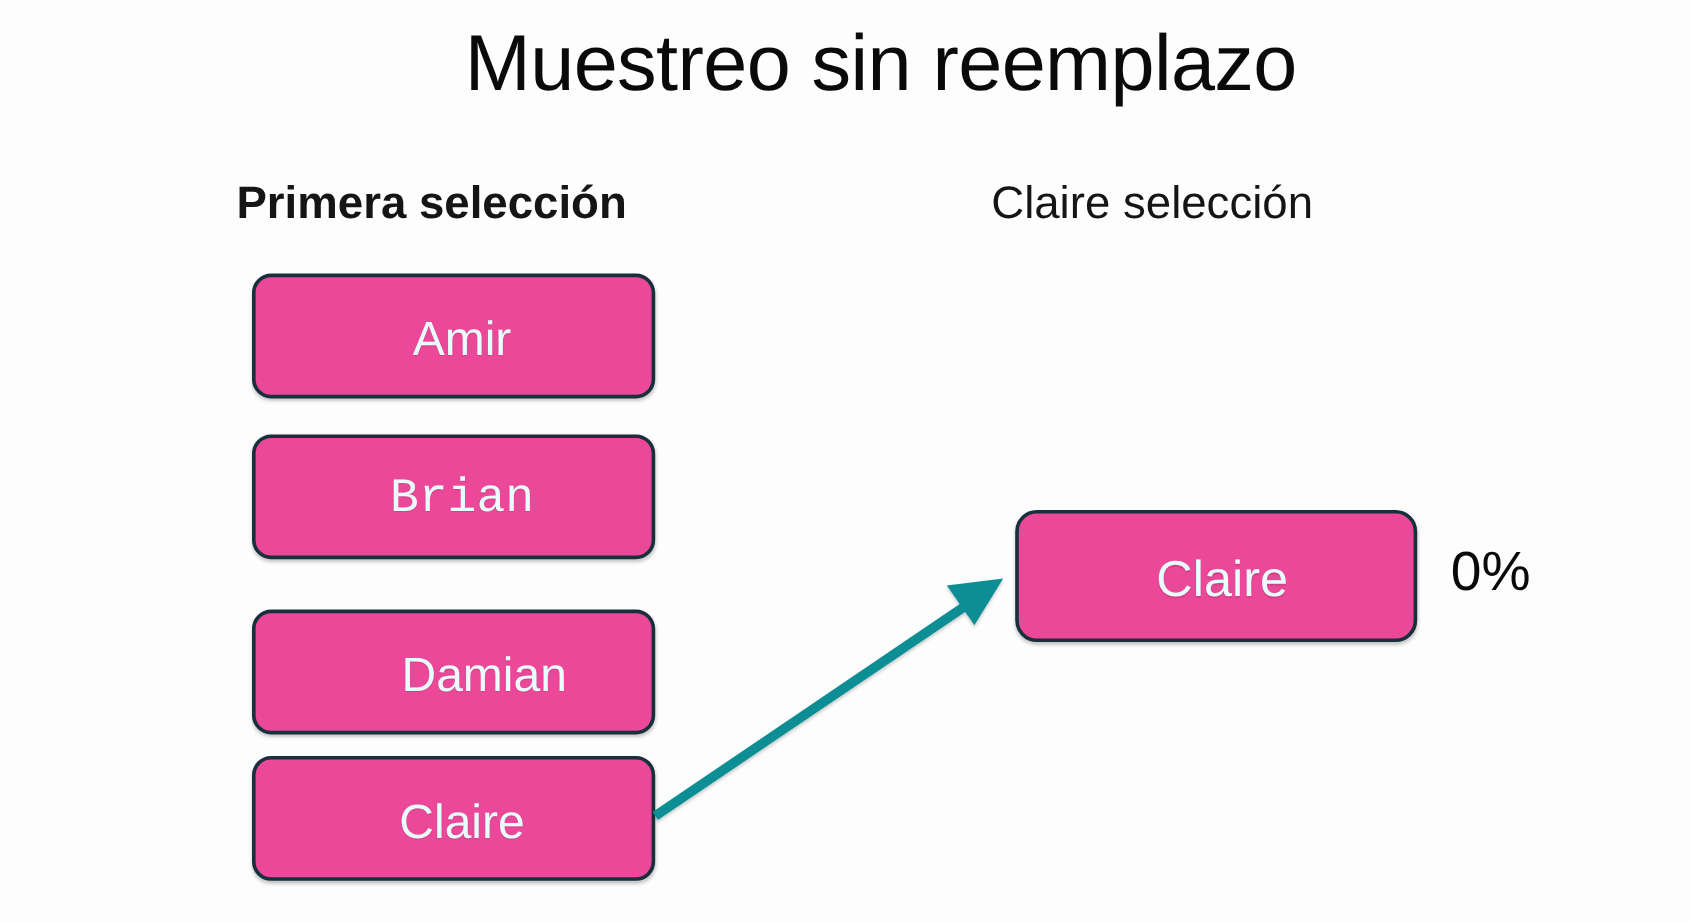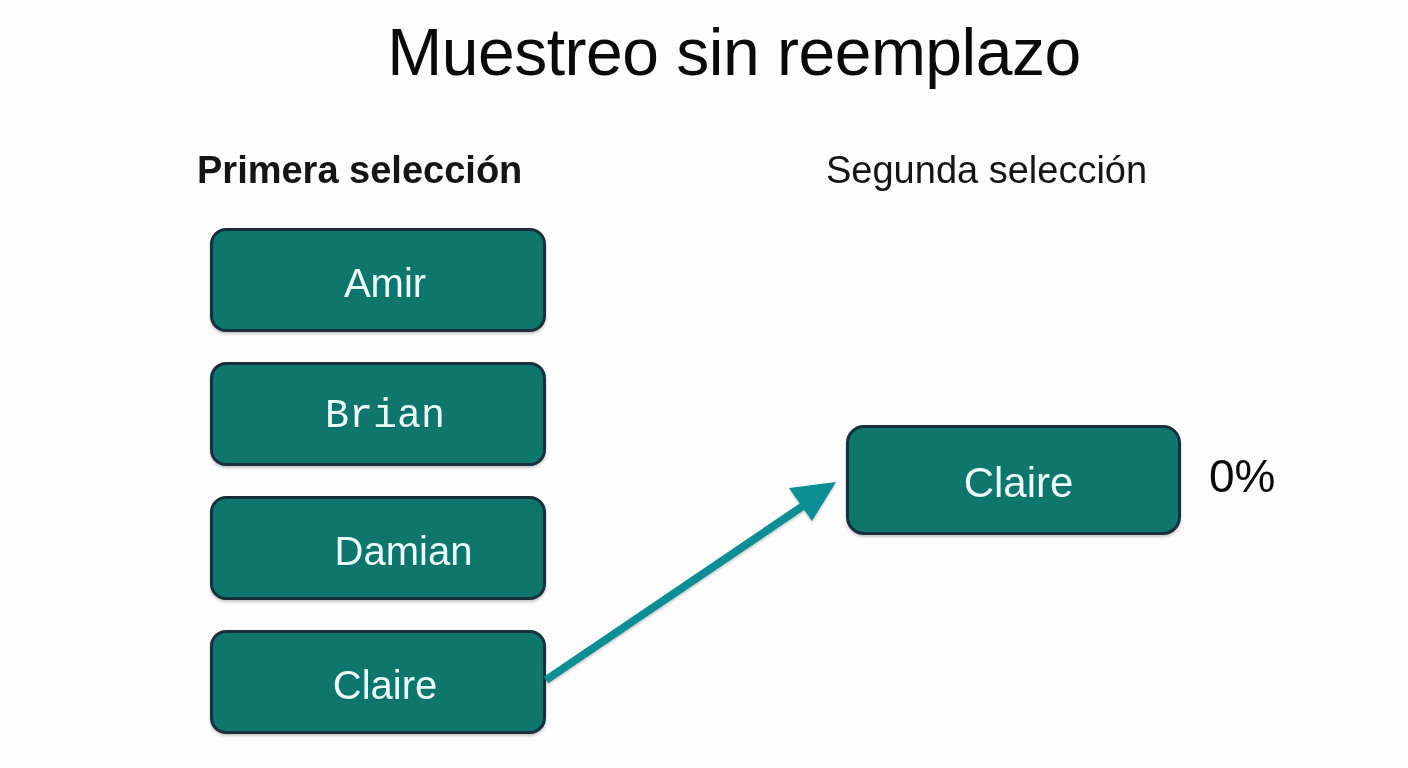--- a/index.html
+++ b/index.html
@@ -49,21 +49,21 @@
     line-height: 1.1;
     white-space: nowrap;
   }
   .col-header.first  { left: 197px; top: 150px; font-weight: bold; }
   .col-header.second { left: 826px; top: 150px; }
 
   
   .name-box {
     position: absolute;
     box-sizing: border-box;
-    background: #0f766e;
+    background: #ec4899;
     border: 3px solid #17303c;
     border-radius: 16px;
     box-shadow: 0 2px 3px rgba(0,0,0,0.22);
     display: flex;
     align-items: center;
     justify-content: center;
   }
   .name-box .name-label {
     color: #e9fdfd;
     font-size: 40px;
@@ -73,21 +73,21 @@
     top: 3px;
     left: 7px;
     white-space: nowrap;
     text-shadow: 0 1px 1px rgba(0,0,0,0.12);
   }
 
   
   .col1 { left: 210px; width: 336px; height: 104px; }
   .r0 { top: 228px; }
   .r1 { top: 362px; font-family: Liberation Mono, monospace; }
-  .r2 { top: 496px; padding-left: 37px; }
+  .r2 { top: 508px; padding-left: 37px; }
   .r3 { top: 630px; }
 
   
   .col2 {
     left: 846px;
     top: 425px;
     width: 335px;
     height: 110px;
     border-radius: 18px;
   }
@@ -117,21 +117,21 @@
 </style>
 </head>
 <body>
 
 <div id="stage">
 
   <div class="slide-title">Muestreo sin reemplazo</div>
 
   <div class="col-header first">Primera selección</div>
 
-  <div class="col-header second">Segunda selección</div>
+  <div class="col-header second">Claire selección</div>
 
   <div class="name-box col1 r0">
     <span class="name-label">Amir</span>
   </div>
 
   <div class="name-box col1 r1">
     <span class="name-label">Brian</span>
   </div>
 
   <div class="name-box col1 r2">

